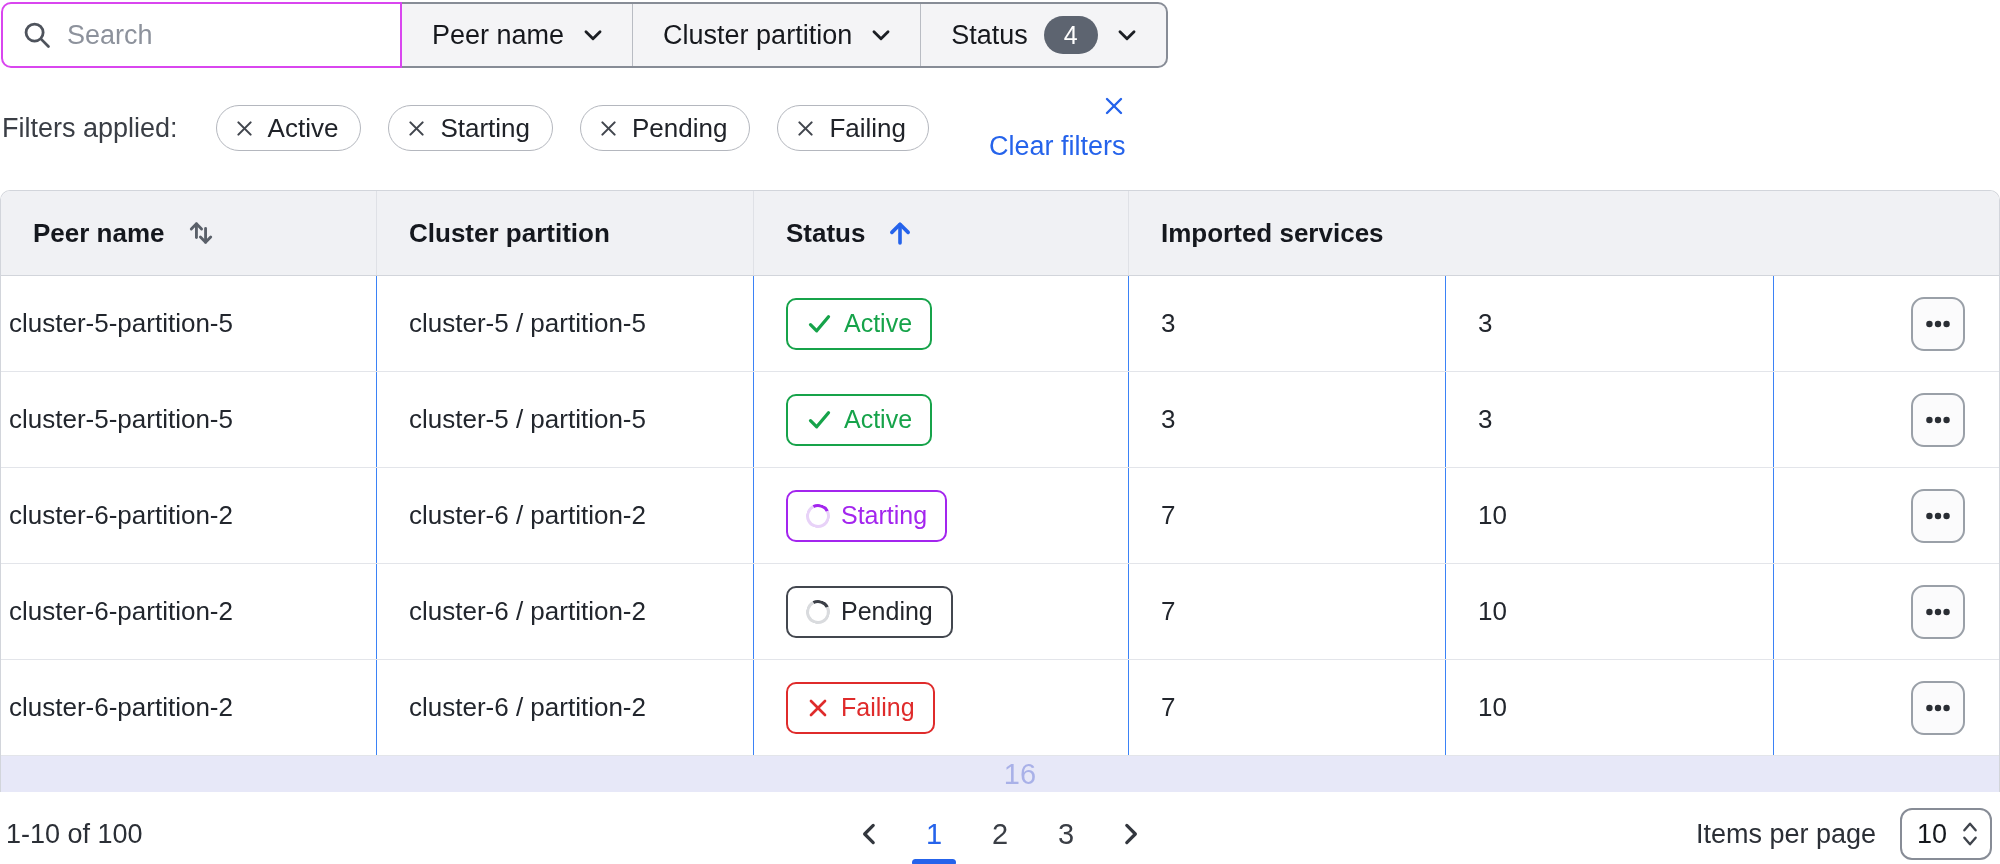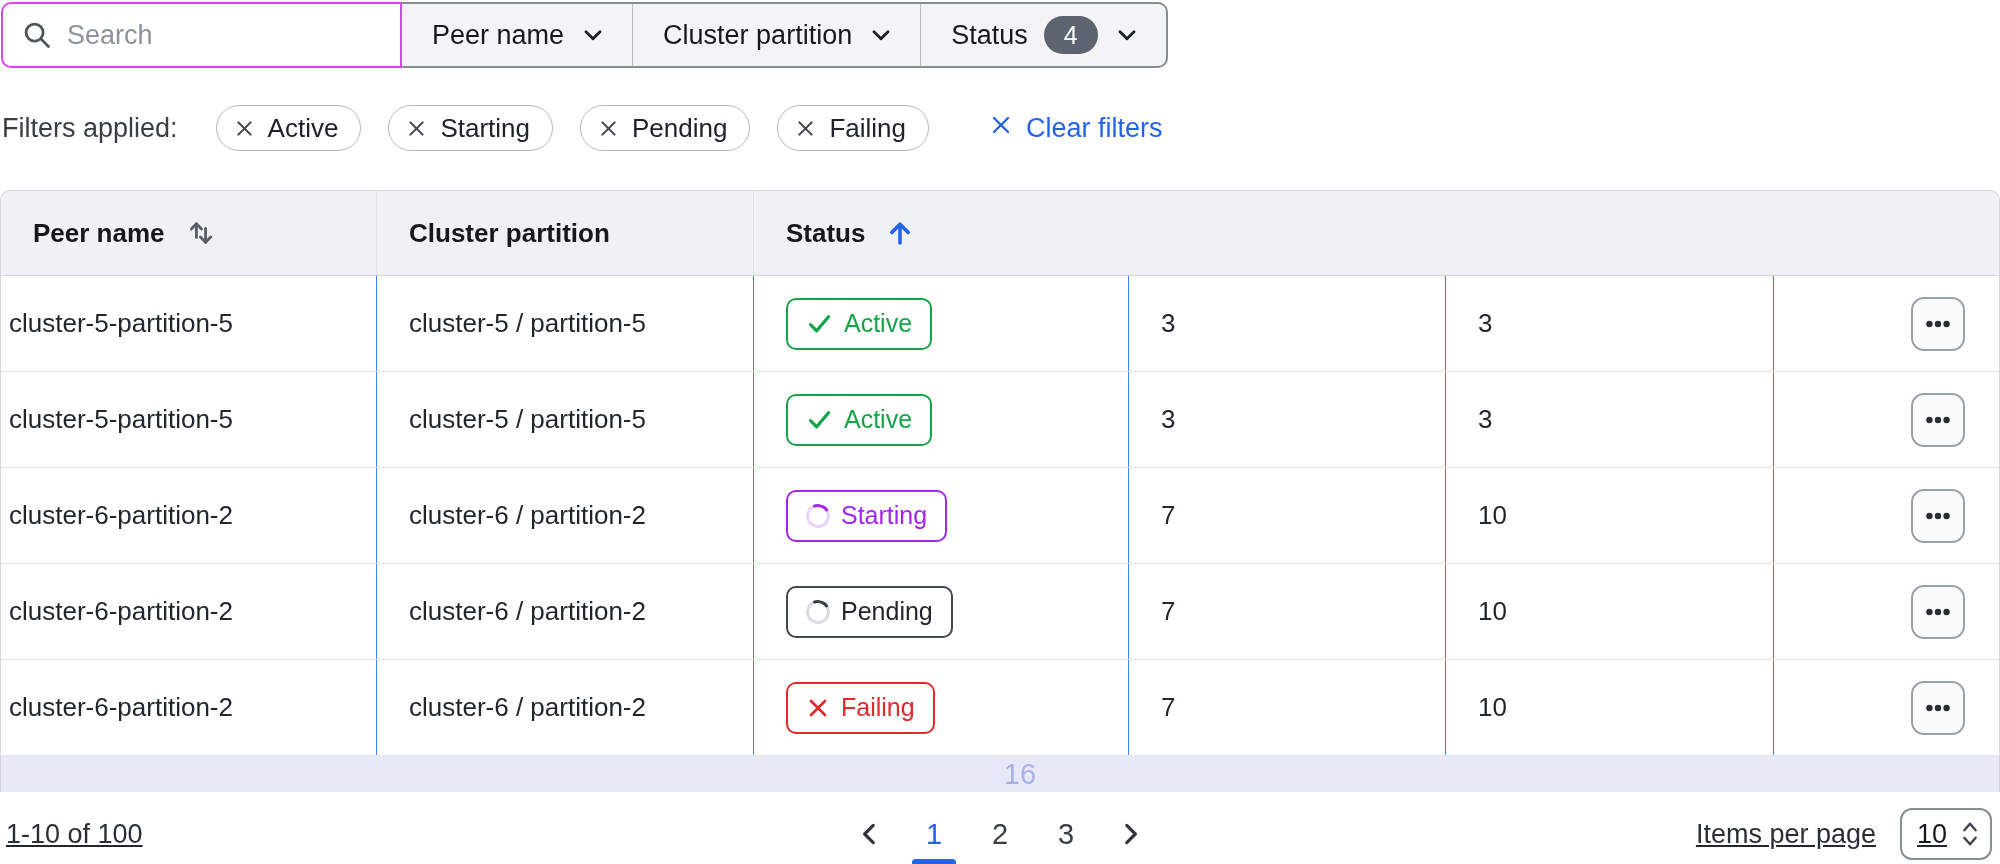--- a/index.html
+++ b/index.html
@@ -23,22 +23,22 @@
     background:#5d6470; color:#fff; font-size:25px; display:flex; align-items:center;
     justify-content:center; }
 
   
   .filters-row { display:flex; align-items:center; height:46px; margin:37px 8px 0 2px; }
   .filters-label { font-size:27px; color:#3a3e45; margin-right:38px; }
   .chips { display:flex; gap:27px; }
   .chip { display:flex; align-items:center; gap:13px; height:46px; padding:0 22px 0 17px;
     border:1.5px solid #b4b7be; border-radius:23px; background:#fff; font-size:26px;
     color:#202329; cursor:pointer; }
-  .clear-filters { display:flex; align-items:flex-start; gap:13px; margin-left:60px;
-    color:#2563eb; font-size:27px; font-weight:500; cursor:pointer; }
+  .clear-filters { display:flex; align-items:flex-end; gap:13px; margin-left:60px;
+    color:#2563eb; font-size:27px; font-weight:500; cursor:pointer;flex-direction:column; }
 
   
   .table-card { margin-top:39px; border:1.5px solid #d2d5db; border-bottom:none;
     border-radius:10px 10px 0 0; overflow:hidden; }
   .grid-cols { display:grid; grid-template-columns:375px 377px 375px 317px 328px 1fr; }
   .thead { background:#f0f1f4; height:85px; border-bottom:1.5px solid #d2d5db; }
   .th { display:flex; align-items:center; gap:20px; padding-left:32px; font-size:26px;
     font-weight:700; color:#15181e; border-left:1px solid #dfe1e6; }
   .th:first-child { border-left:none; }
   .th.actions { justify-content:flex-end; padding:0 34px 0 0; }
@@ -68,21 +68,21 @@
 
   .actions-btn { width:54px; height:54px; border:2px solid #9aa0a8; border-radius:13px;
     background:#fbfbfc; display:flex; align-items:center; justify-content:center;
     cursor:pointer; }
 
   .partial-row { height:36px; background:#e7e8f8; display:flex; align-items:center;
     justify-content:center; font-size:29px; color:#a9b1e8;padding-left:40px; }
 
   
   .pagination { height:72px; display:flex; align-items:center; position:relative;
-    padding:12px 8px 0 6px;text-decoration:underline; }
+    padding:12px 8px 0 6px; }
   .range-label { font-size:27px; color:#2b2f36; }
   .pager { position:absolute; left:50%; transform:translateX(-50%); height:100%;
     display:flex; align-items:center; gap:22px; }
   .pager-arrow { width:40px; height:100%; display:flex; align-items:center;
     justify-content:center; cursor:pointer; }
   .page-btn { width:44px; height:100%; display:flex; align-items:center;
     justify-content:center; font-size:29px; color:#3a3e45; position:relative;
     cursor:pointer; }
   .page-btn.current { color:#2563eb; font-weight:500; }
   .page-btn.current::after { content:""; position:absolute; bottom:4px; left:50%;
@@ -183,20 +183,23 @@
     <div class="th">
       <span>Cluster partition</span>
     </div>
     <div class="th">
       <span>Status</span>
       <svg width="30" height="30" viewBox="0 0 24 24" fill="none" stroke="#2563eb" stroke-width="2.9" stroke-linecap="round" stroke-linejoin="round">
         <line x1="12" y1="20" x2="12" y2="5.5"></line>
           <polyline points="5.5 11.5 12 5 18.5 11.5"></polyline>
       </svg>
     </div>
+    <div class="th">
+      <span>Imported services</span>
+    </div>
   </div>
 
   <div class="trow grid-cols">
     <div class="td">cluster-5-partition-5</div>
     <div class="td">cluster-5 / partition-5</div>
     <div class="td">
       <span class="status-badge" data-status="Active">
         <svg class="icon icon-check" width="27" height="27" viewBox="0 0 24 24" fill="none" stroke="currentColor" stroke-width="2.9" stroke-linecap="round" stroke-linejoin="round">
             <polyline points="4 13 9.5 18.5 20 6"></polyline>
           </svg>

